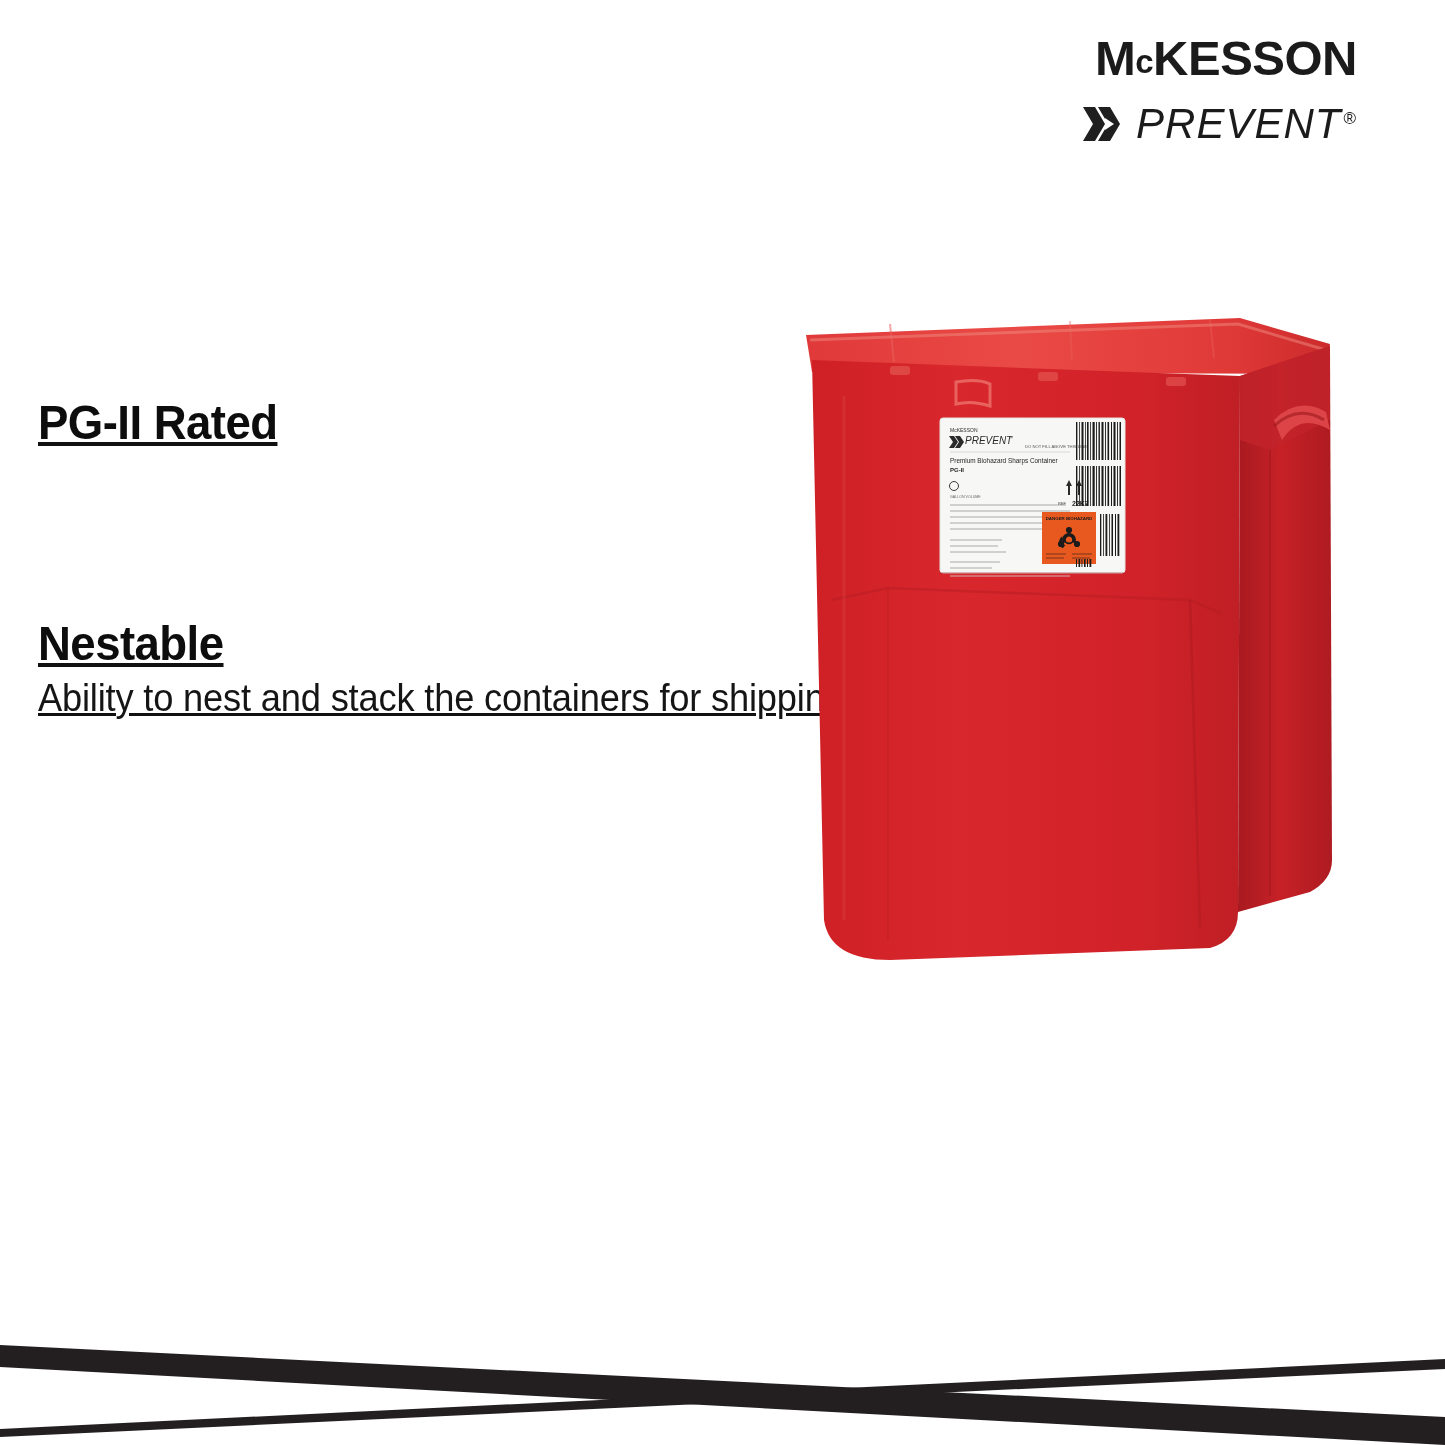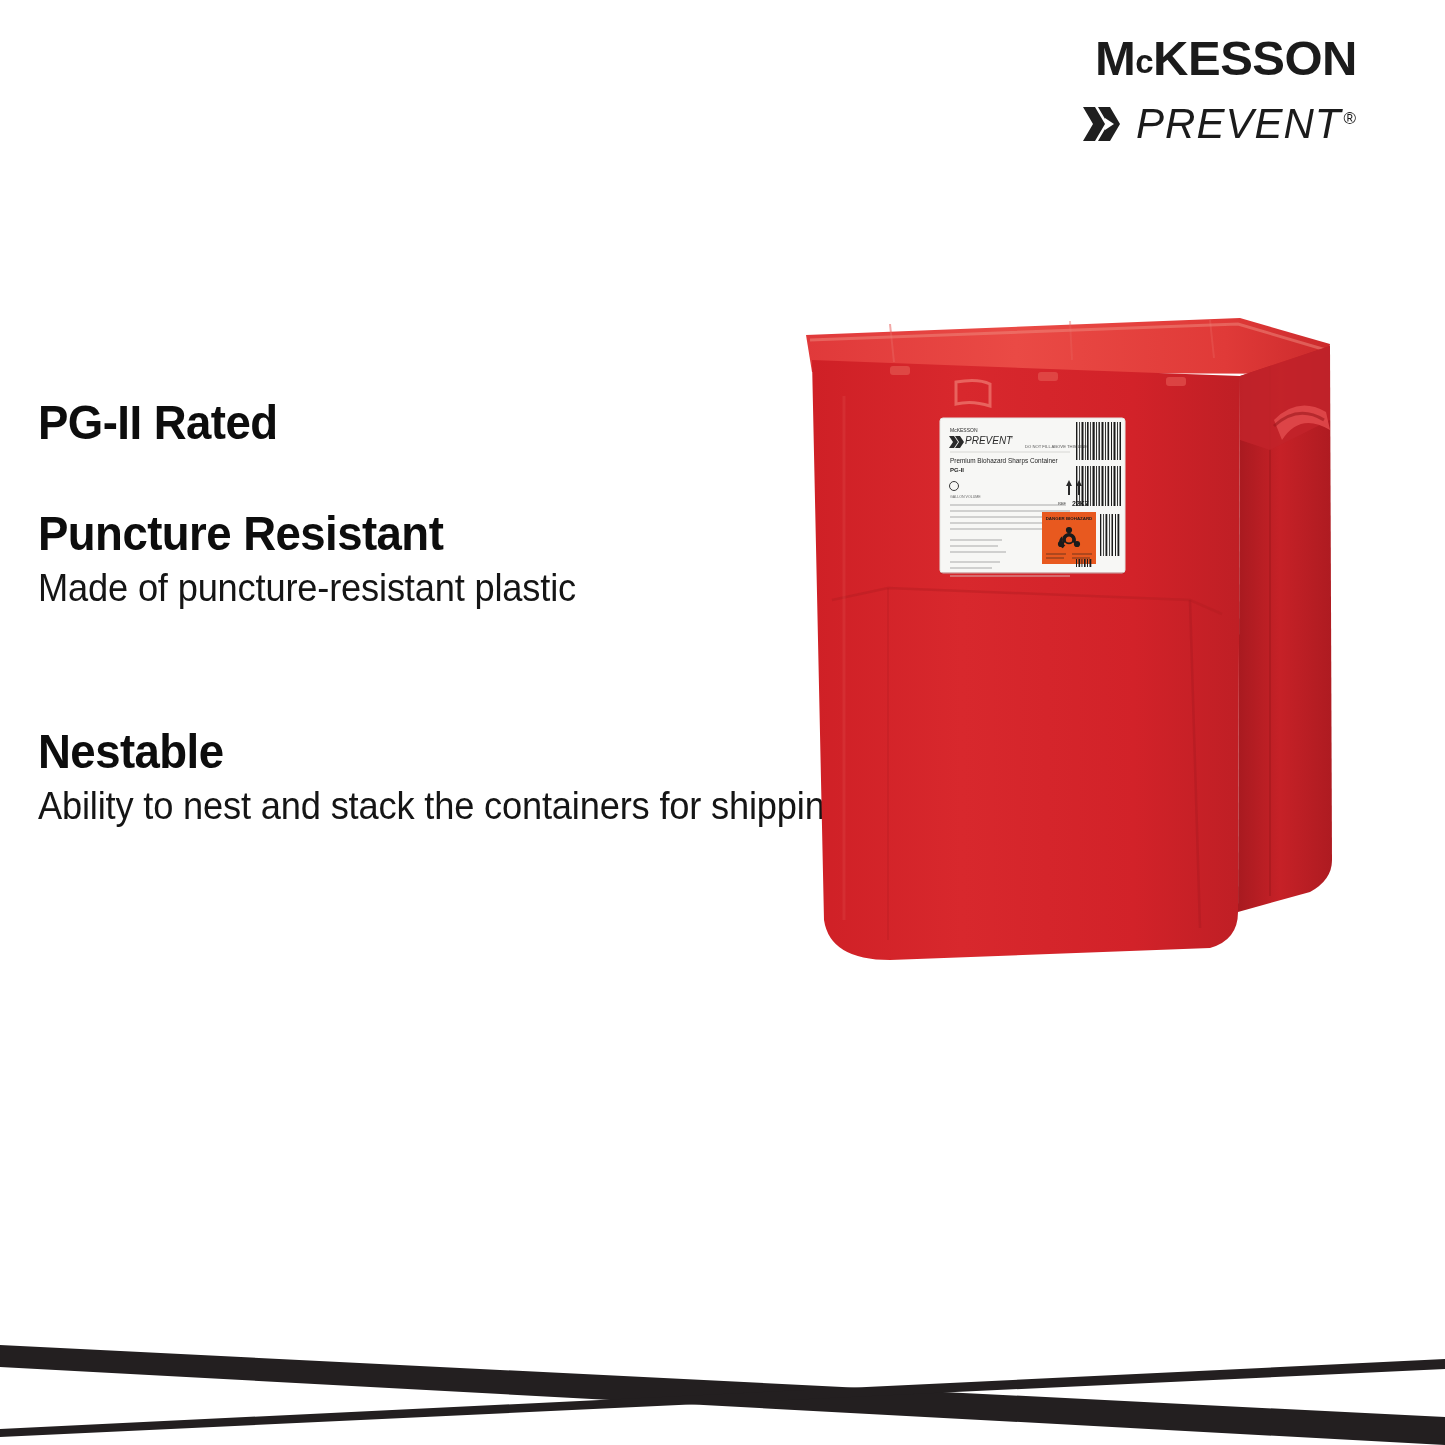--- a/index.html
+++ b/index.html
@@ -32,21 +32,21 @@
   .prevent-mark{width:46px;height:38px;display:block;}
   .prevent-word{
     font-family:"Liberation Sans", sans-serif;
     font-style:italic;font-weight:normal;
     font-size:42px;letter-spacing:1px;color:#1b1b1b;
     line-height:1;white-space:nowrap;
   }
   .prevent-reg{font-size:17px;vertical-align:14px;font-style:normal;margin-left:2px;}
 
   
-  .features{position:absolute;left:38px;top:396px;width:1060px;}
+  .features{position:absolute;left:38px;top:396px;width:1060px;text-decoration:underline;}
   .feature{margin-bottom:0;}
   .f-head{
     font-weight:bold;
     font-size:49px;
     line-height:1.08;
     letter-spacing:-0.6px;
     color:#0d0d0d;
     transform:scaleX(0.93);
     transform-origin:left center;
     white-space:nowrap;
@@ -88,24 +88,20 @@
     </div>
   </div>
 
   <div class="features">
 
     <div class="feature">
       <div class="f-head">PG-II Rated</div>
     </div>
     <div class="gap-a"></div>
 
-    <div class="feature">
-      <div class="f-head">Puncture Resistant</div>
-      <div class="f-body">Made of puncture-resistant plastic</div>
-    </div>
     <div class="gap-b"></div>
 
     <div class="gap-b"></div>
 
     <div class="feature">
       <div class="f-head">Nestable</div>
       <div class="f-body">Ability to nest and stack the containers for shipping</div>
     </div>
     <div class="gap-b"></div>
 

